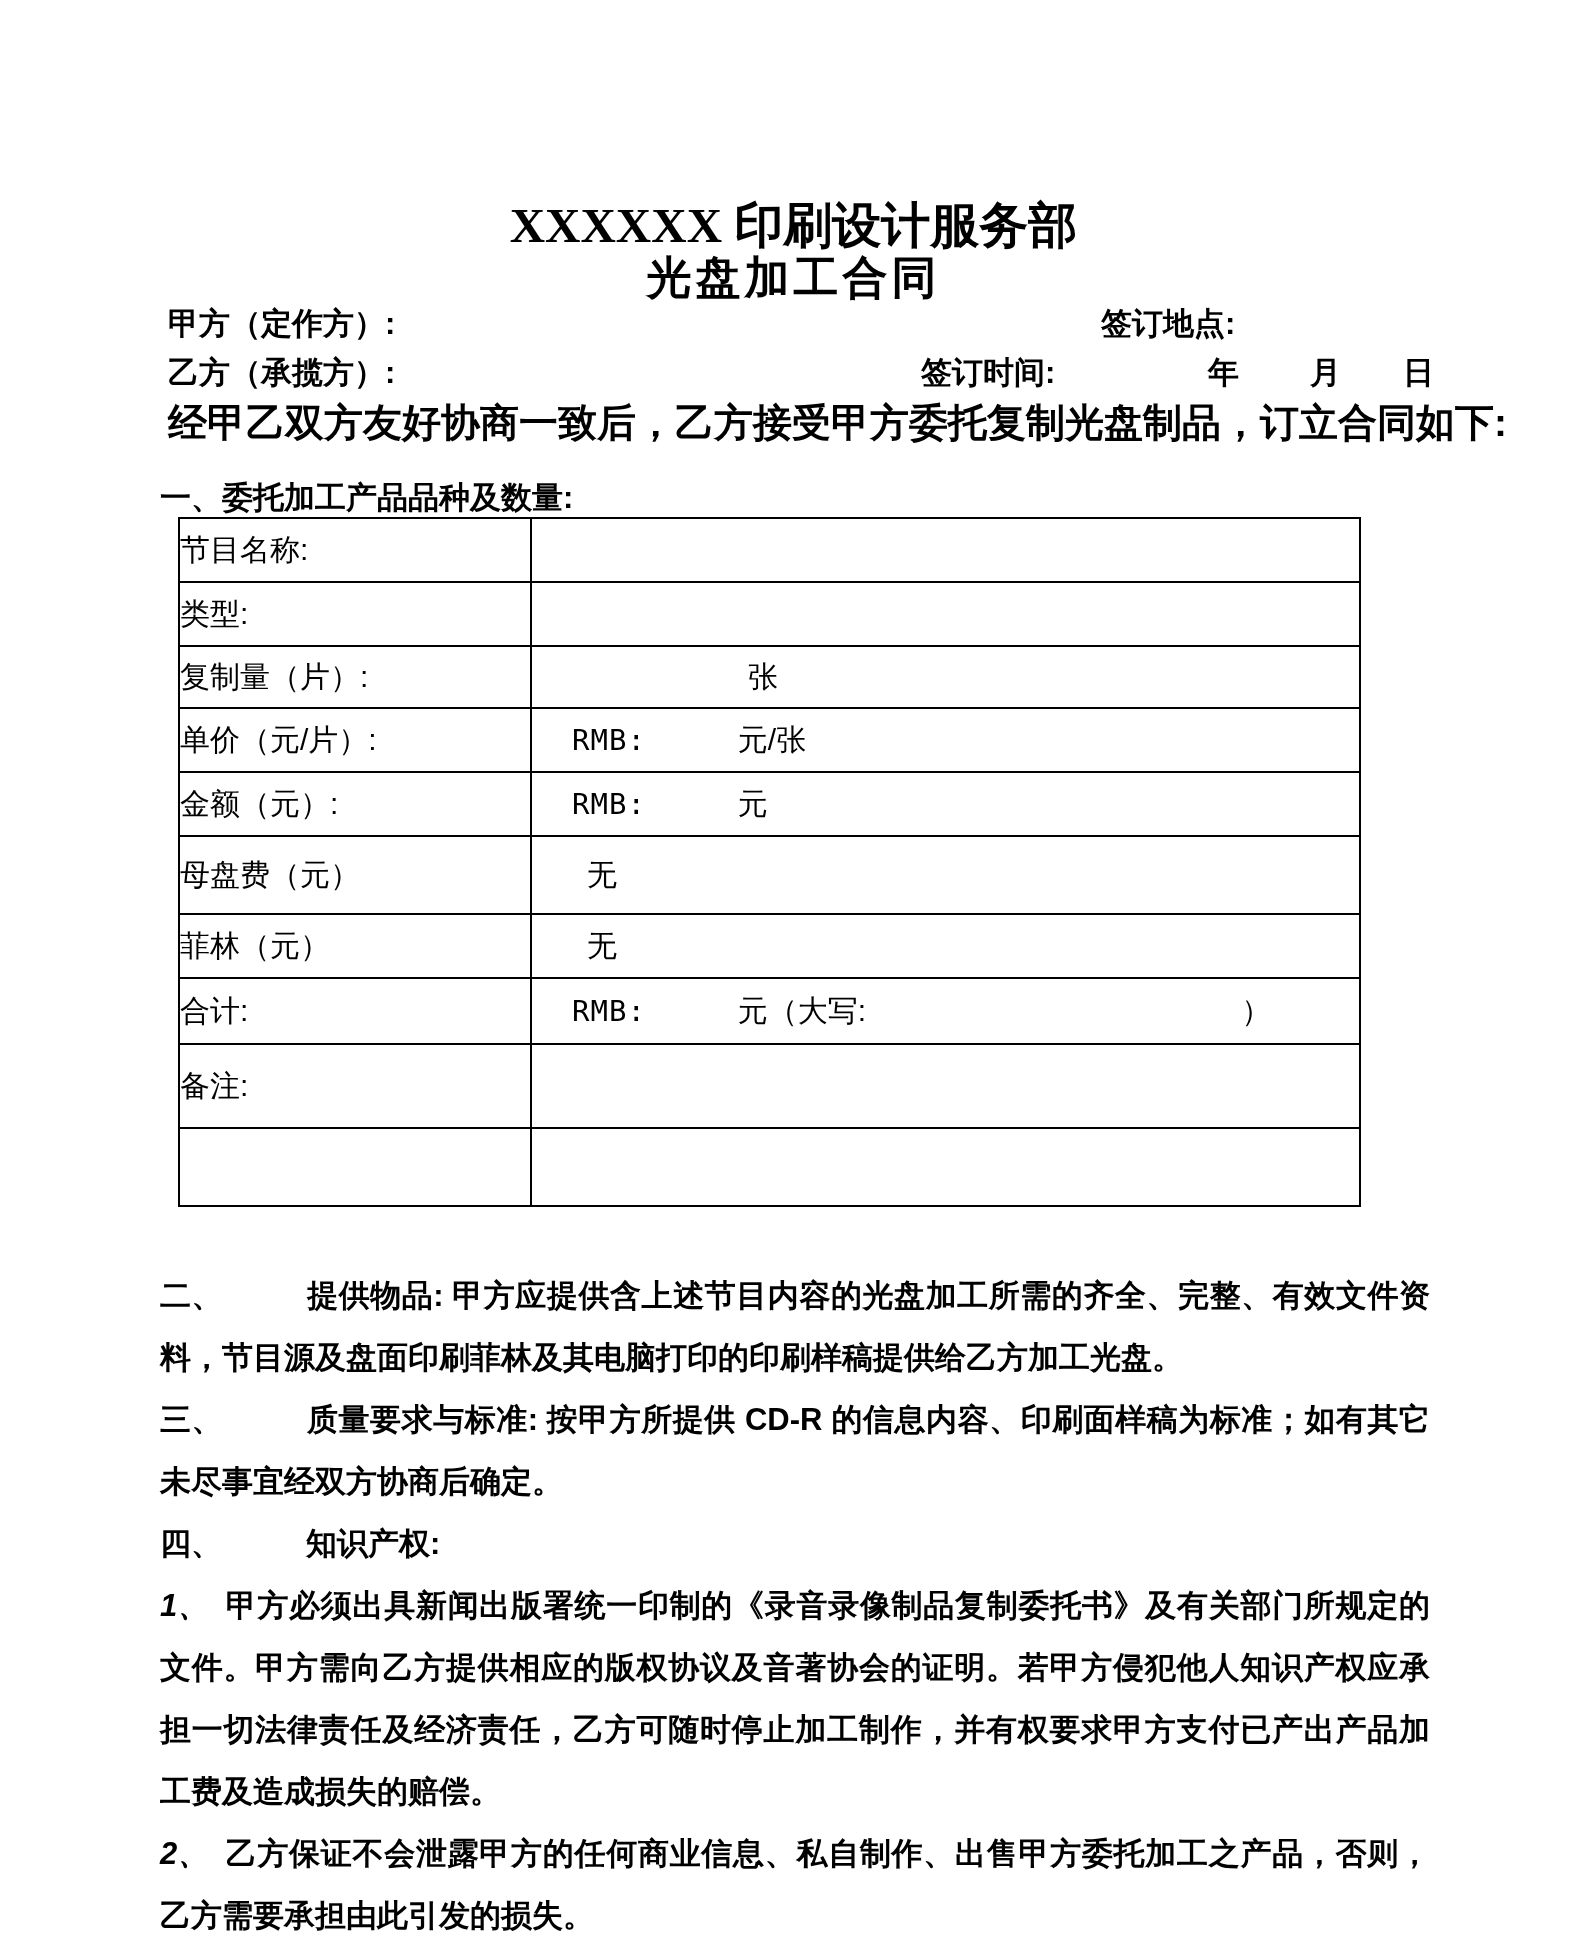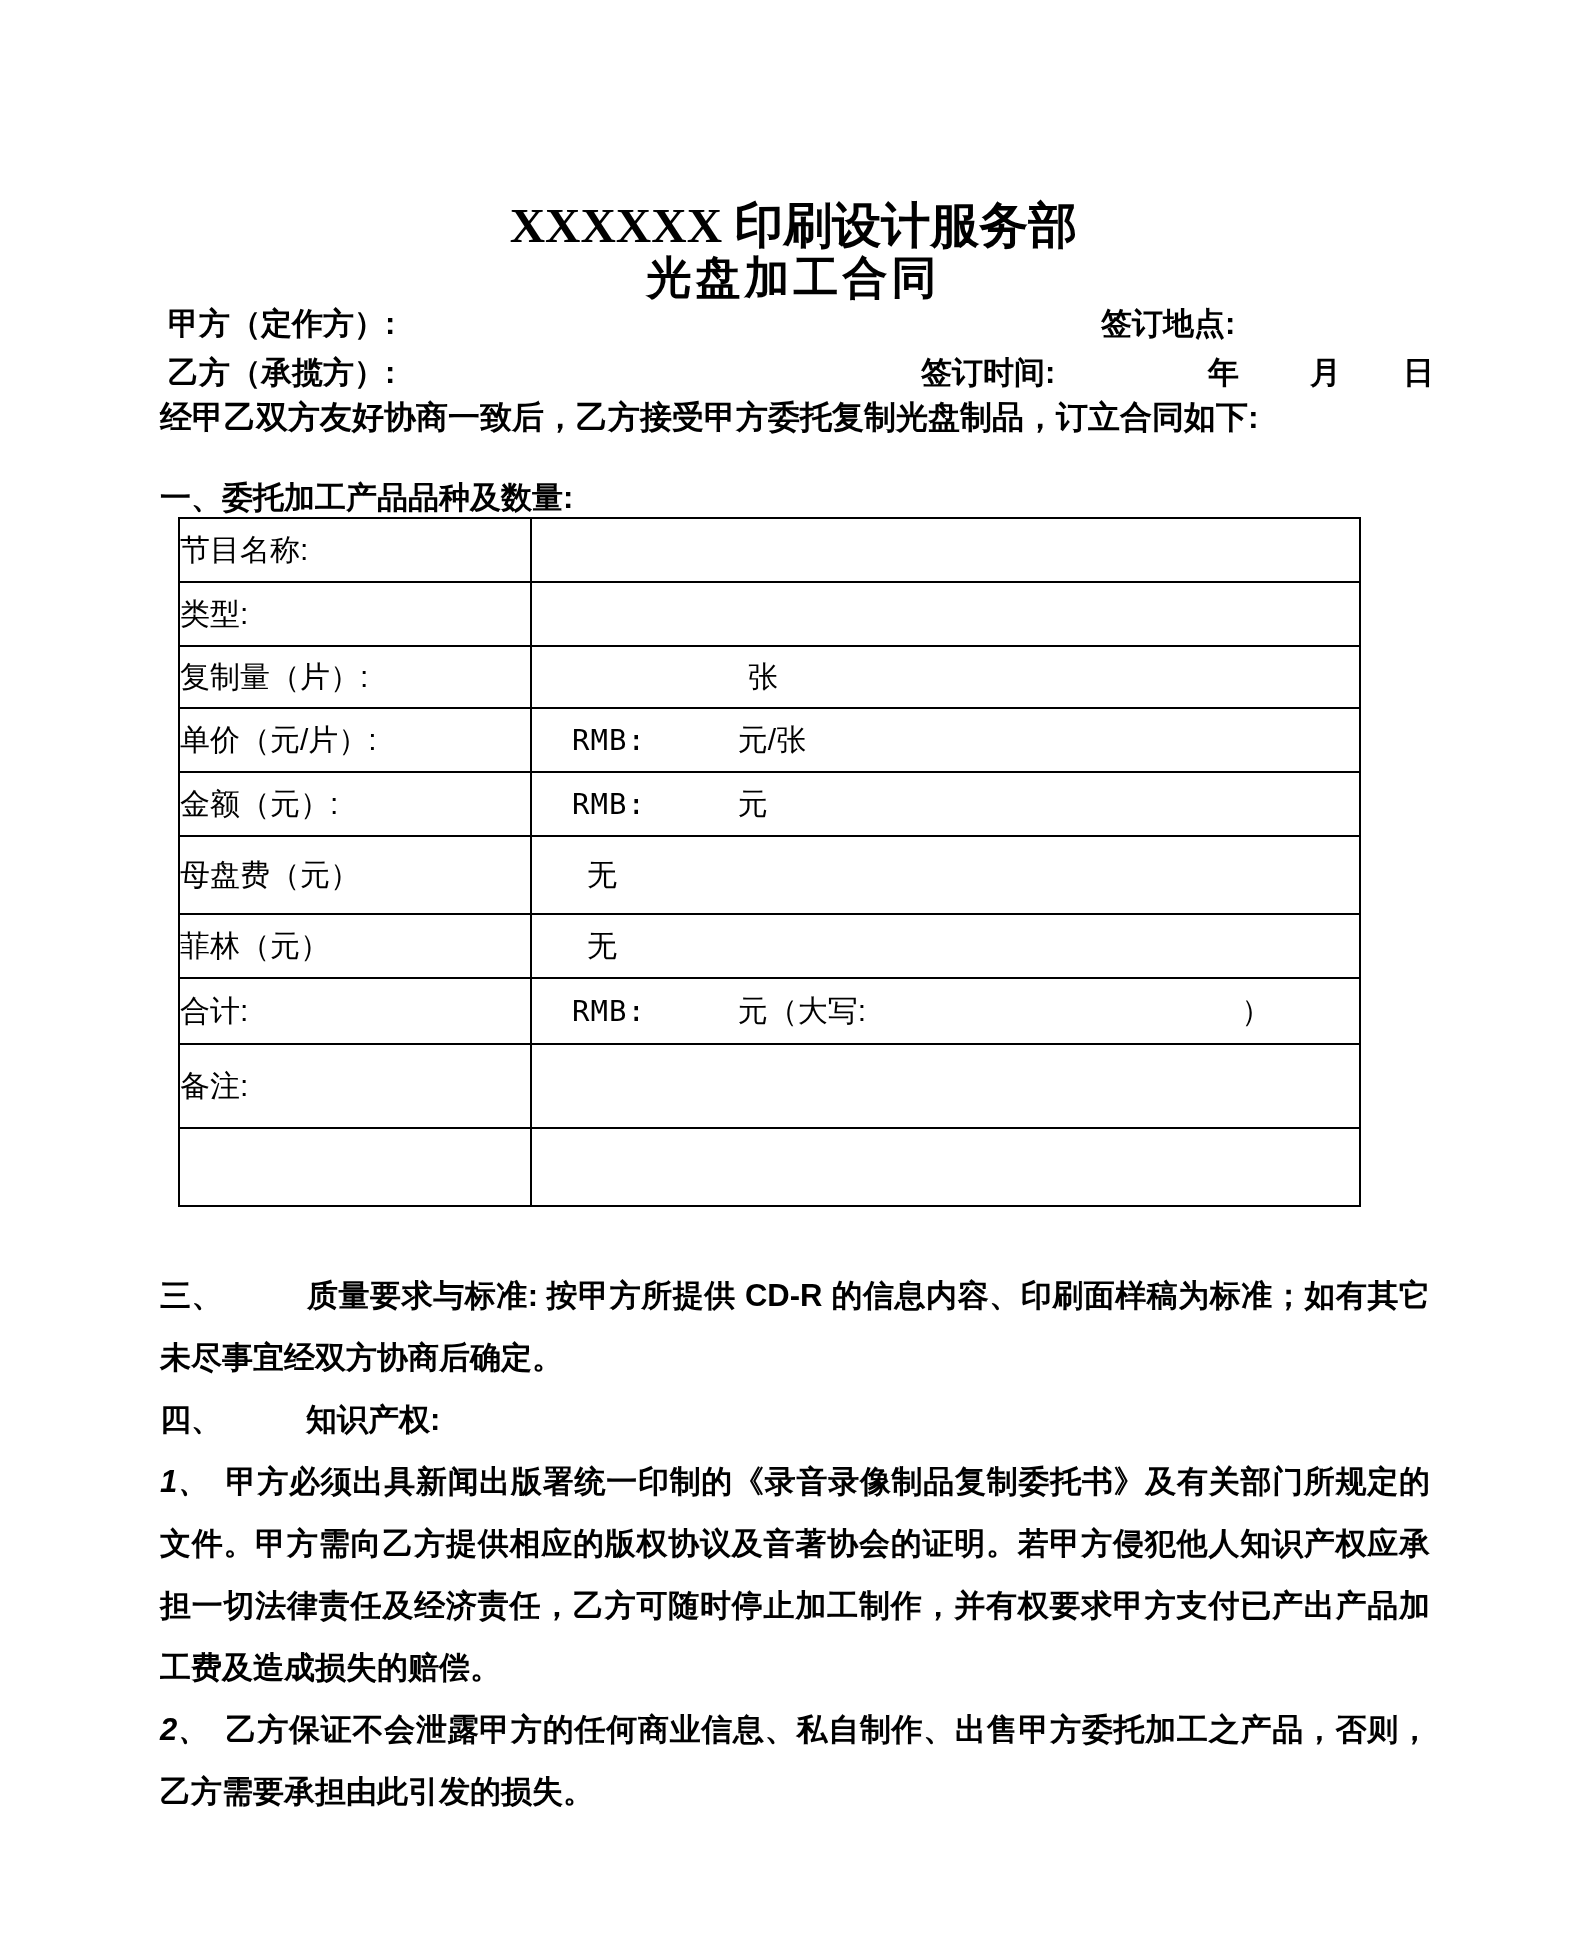--- a/index.html
+++ b/index.html
@@ -16,21 +16,21 @@
   .title2{top:201px;font-size:45px;letter-spacing:4px;}
   .hline{left:8px;width:1587px;height:40px;font-size:31px;font-weight:bold;white-space:nowrap;}
   .hline span{position:absolute;top:0;}
   .pa{left:160px;}
   .place{left:1093px;}
   .pb{left:160px;}
   .time{left:913px;}
   .yy{left:1200px;}
   .mm{left:1302px;}
   .dd{left:1395px;}
-  .intro{left:160px;top:396px;font-size:32px;font-weight:bold;white-space:nowrap;}
+  .intro{left:168px;top:396px;font-size:39px;font-weight:bold;white-space:nowrap;}
   .sec1{left:160px;top:477px;font-size:31px;font-weight:bold;white-space:nowrap;}
   table.product{
     position:absolute;left:178px;top:517px;width:1183px;
     border-collapse:collapse;table-layout:fixed;
   }
   table.product td{
     border:2px solid #000;vertical-align:middle;
     font-size:30px;font-weight:normal;padding:0;
   }
   td.lab{width:350px;padding-left:18px;}
@@ -108,17 +108,18 @@
         <td class="val"></td>
       </tr>
       <tr style="height: 78px;">
         <td class="lab"></td>
         <td class="val"></td>
       </tr>
     </tbody>
 </table>
 
 <div class="paras">
+    <div class="para"><span class="mk-bold">二、</span><span class="plabel">提供物品:</span><span>甲方应提供含上述节目内容的光盘加工所需的齐全、完整、有效文件资料，节目源及盘面印刷菲林及其电脑打印的印刷样稿提供给乙方加工光盘。</span></div>
     <div class="para"><span class="mk-bold">三、</span><span class="plabel">质量要求与标准:</span><span>按甲方所提供 CD-R 的信息内容、印刷面样稿为标准；如有其它未尽事宜经双方协商后确定。</span></div>
     <div class="para"><span class="mk-bold">四、</span><span class="plabel">知识产权:</span></div>
     <div class="para"><span class="mk-italic">1、</span><span>甲方必须出具新闻出版署统一印制的《录音录像制品复制委托书》及有关部门所规定的文件。甲方需向乙方提供相应的版权协议及音著协会的证明。若甲方侵犯他人知识产权应承担一切法律责任及经济责任，乙方可随时停止加工制作，并有权要求甲方支付已产出产品加工费及造成损失的赔偿。</span></div>
     <div class="para"><span class="mk-italic">2、</span><span>乙方保证不会泄露甲方的任何商业信息、私自制作、出售甲方委托加工之产品，否则，乙方需要承担由此引发的损失。</span></div>
   </div>
 
 </body></html>

